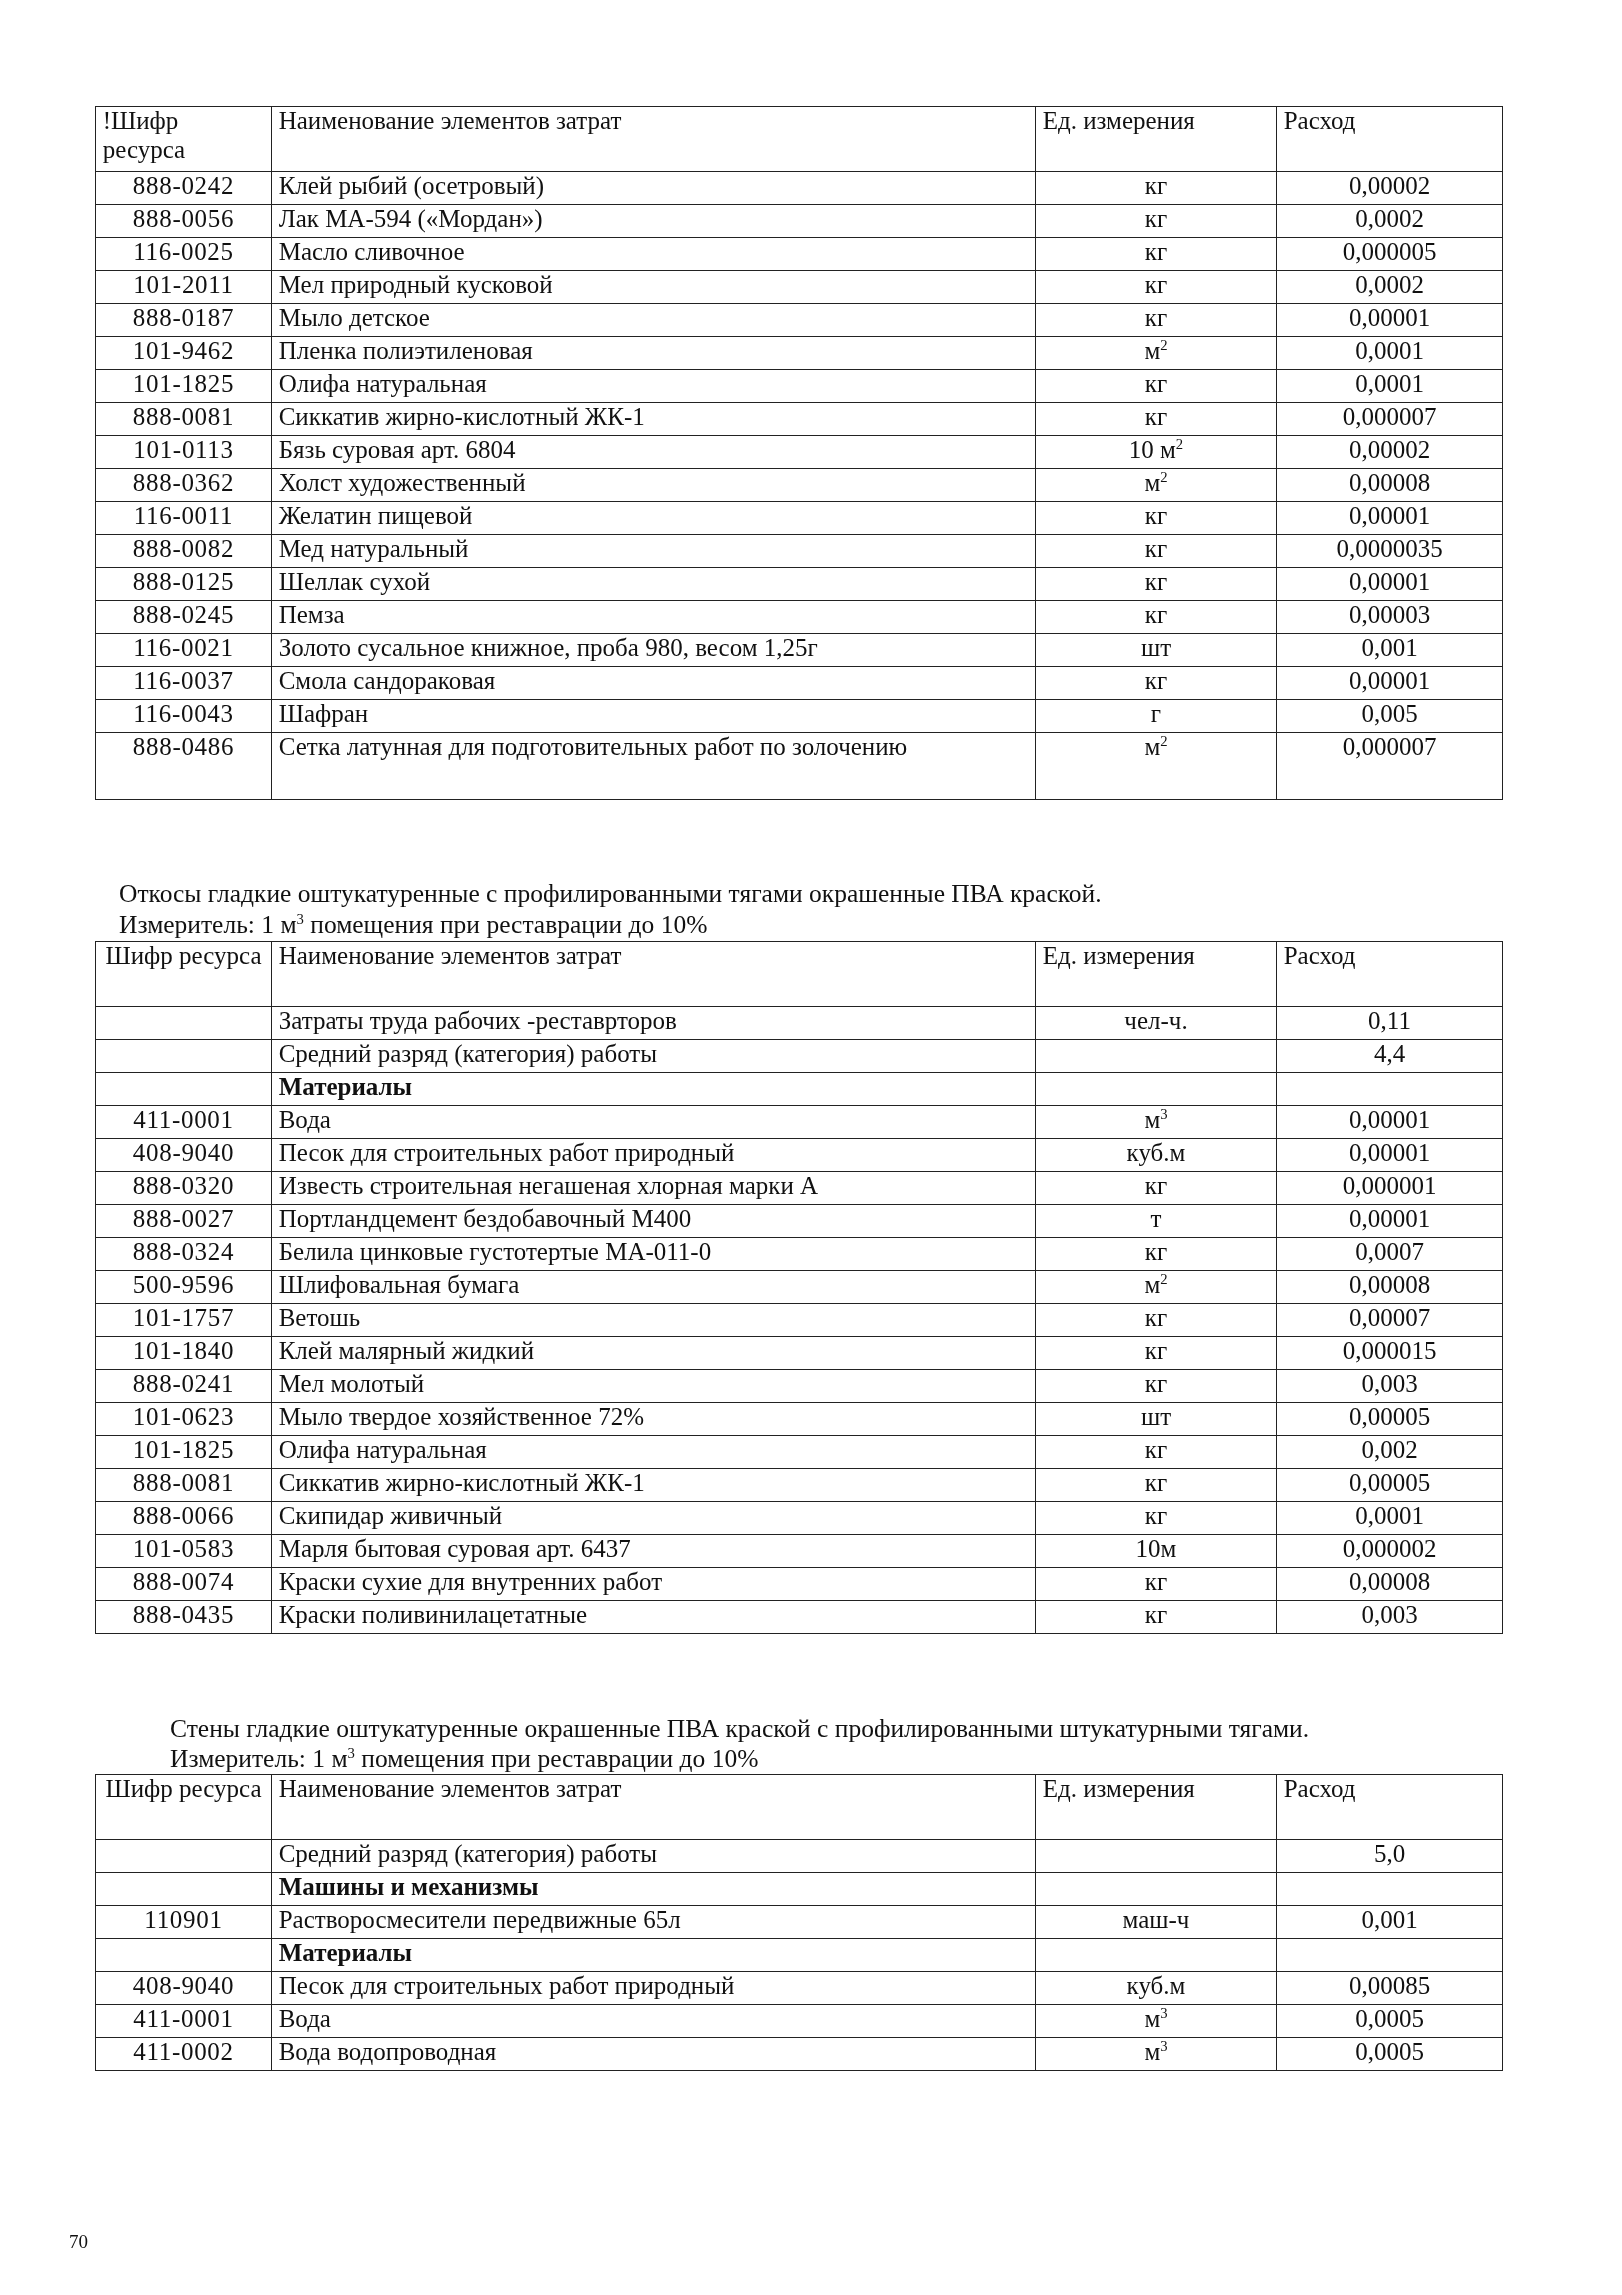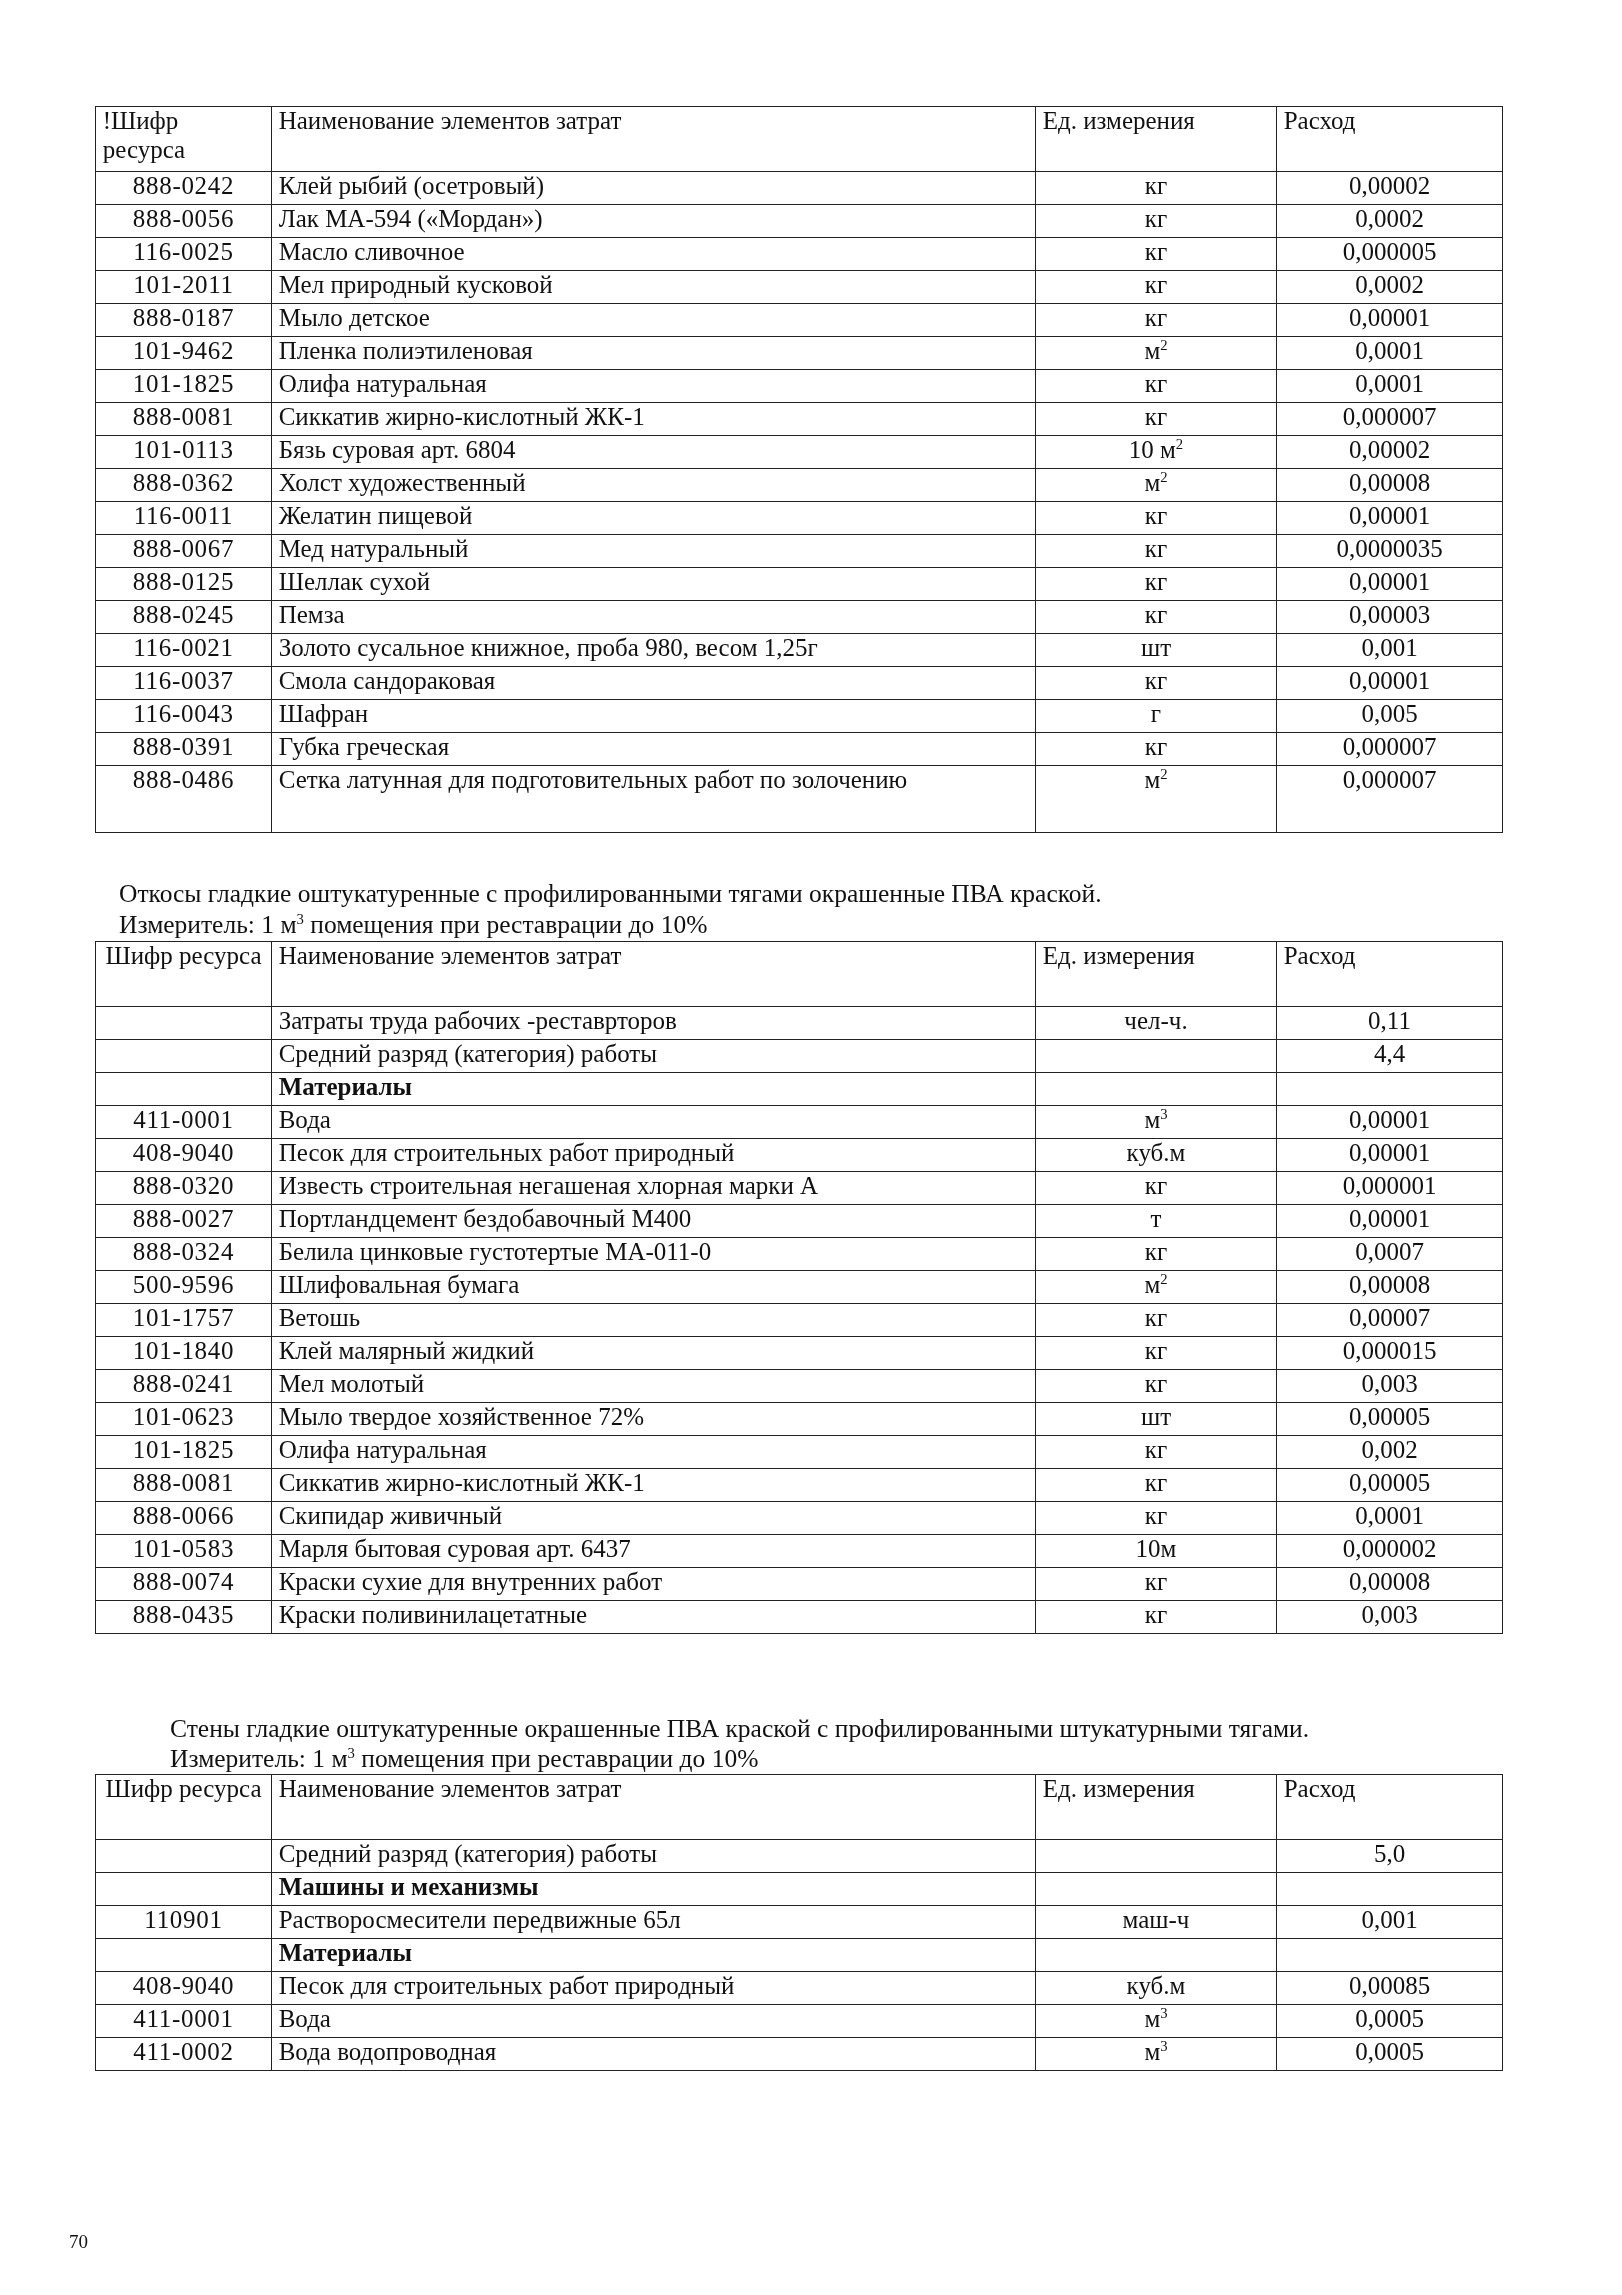--- a/index.html
+++ b/index.html
@@ -118,21 +118,21 @@
           <td class="unit">м<sup>2</sup></td>
           <td class="qty">0,00008</td>
         </tr>
         <tr>
           <td class="code">116-0011</td>
           <td class="name">Желатин пищевой</td>
           <td class="unit">кг</td>
           <td class="qty">0,00001</td>
         </tr>
         <tr>
-          <td class="code">888-0067</td>
+          <td class="code">888-0082</td>
           <td class="name">Мед натуральный</td>
           <td class="unit">кг</td>
           <td class="qty">0,0000035</td>
         </tr>
         <tr>
           <td class="code">888-0125</td>
           <td class="name">Шеллак сухой</td>
           <td class="unit">кг</td>
           <td class="qty">0,00001</td>
         </tr>
@@ -152,26 +152,20 @@
           <td class="code">116-0037</td>
           <td class="name">Смола сандораковая</td>
           <td class="unit">кг</td>
           <td class="qty">0,00001</td>
         </tr>
         <tr>
           <td class="code">116-0043</td>
           <td class="name">Шафран</td>
           <td class="unit">г</td>
           <td class="qty">0,005</td>
-        </tr>
-        <tr>
-          <td class="code">888-0391</td>
-          <td class="name">Губка греческая</td>
-          <td class="unit">кг</td>
-          <td class="qty">0,000007</td>
         </tr>
         <tr>
           <td class="code tall">888-0486</td>
           <td class="name tall">Сетка латунная для подготовительных работ по золочению</td>
           <td class="unit tall">м<sup>2</sup></td>
           <td class="qty tall">0,000007</td>
         </tr>
       </tbody>
   </table>
 

